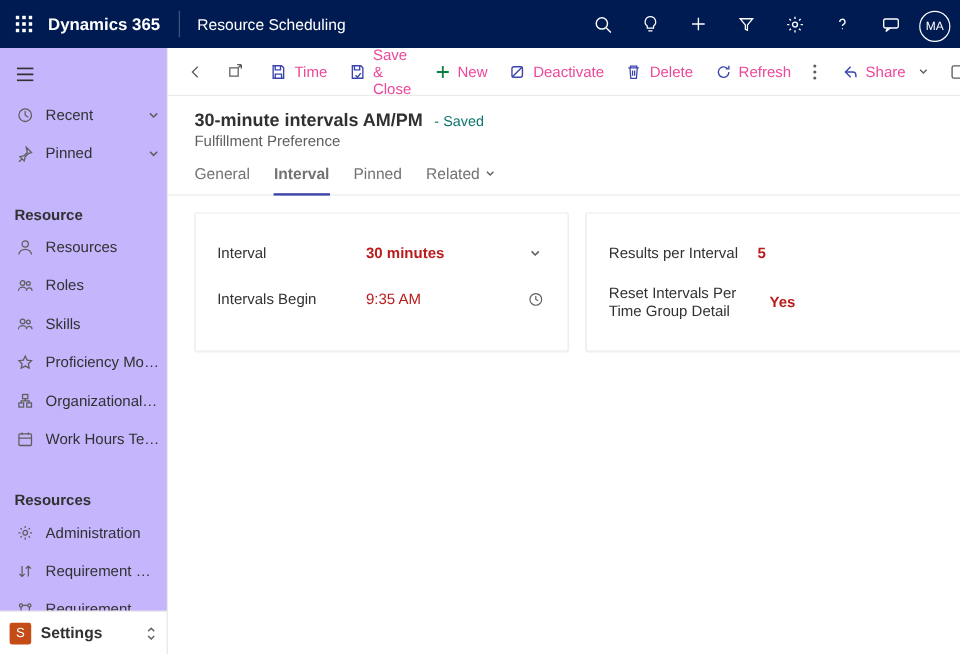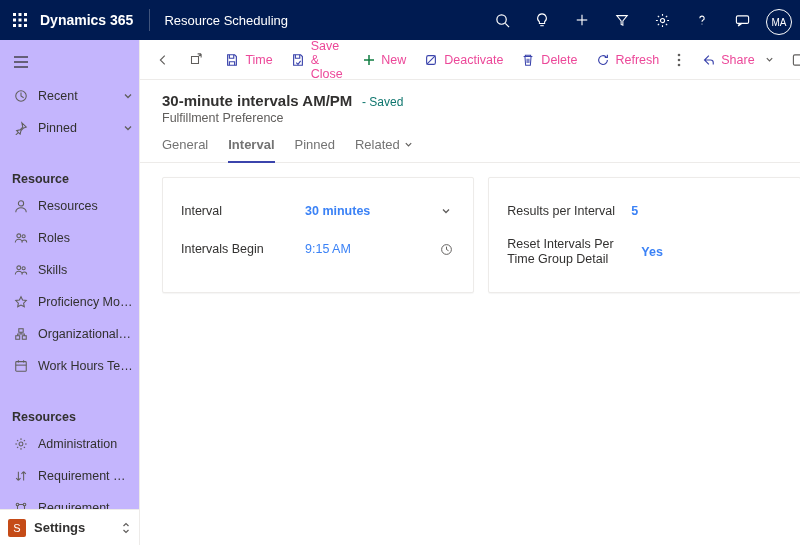--- a/index.html
+++ b/index.html
@@ -44,21 +44,21 @@
 
   .tabs { display:flex; gap:20px; padding:12px 22px 0; border-bottom:1px solid #edebe9; }
   .tab { padding:0 0 10px; font-size:13px; color:#737373; cursor:pointer; position:relative; display:flex; align-items:center; gap:4px;}
   .tab.active { font-weight:600; }
   .tab.active::after { content:""; position:absolute; left:0; right:0; bottom:-1px; height:2px; background:#3b44ac; }
 
   .form-area { padding:14px 22px; display:flex; gap:14px; }
   .card { flex:1; border:1px solid #edebe9; border-radius:2px; padding:14px 18px 18px; background:#fff; box-shadow:0 0.5px 1px rgba(0,0,0,0.04); }
   .row { display:flex; align-items:center; height:38px; }
   .row .lbl { width:118px; font-size:12.5px; color:#323130; line-height:1.2; }
-  .row .val { flex:1; font-size:12.5px; font-weight:600; color:#3b82f6; padding-left:6px; display:flex; align-items:center; }
+  .row .val { flex:1; font-size:12.5px; font-weight:600; color:#b91c1c; padding-left:6px; display:flex; align-items:center; }
   .row .trail { color:#605e5c; display:flex; width:18px; justify-content:center; }
 
   svg { display:block; }
 </style>
 </head>
 <body>
 
 <div class="topnav">
   <div class="waffle">
     <svg width="14" height="14" viewBox="0 0 14 14">
@@ -404,21 +404,21 @@
           <div class="lbl">Interval</div>
           <div class="val">30 minutes</div>
           <div class="trail">
               <svg width="10" height="10" viewBox="0 0 10 10" fill="none" stroke="#605e5c" stroke-width="1.3">
                 <path d="M2 3.5 5 6.5 8 3.5"></path>
               </svg>
             </div>
         </div>
         <div class="row">
           <div class="lbl">Intervals Begin</div>
-          <div class="val" style="font-weight:400">9:15 AM</div>
+          <div class="val" style="font-weight:400">9:35 AM</div>
           <div class="trail">
               <svg width="13" height="13" viewBox="0 0 16 16" fill="none" stroke="#605e5c" stroke-width="1.2">
                 <circle cx="8" cy="8" r="6"></circle>
                 <path d="M8 4.5V8l2.5 1.5"></path>
               </svg>
             </div>
         </div>
       </div>
       <div class="card">
         <div class="row">

